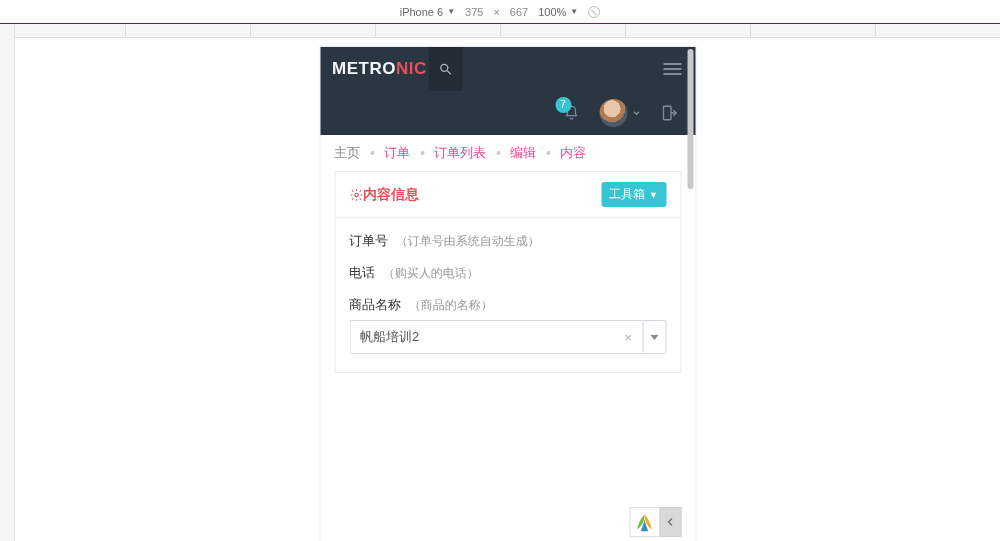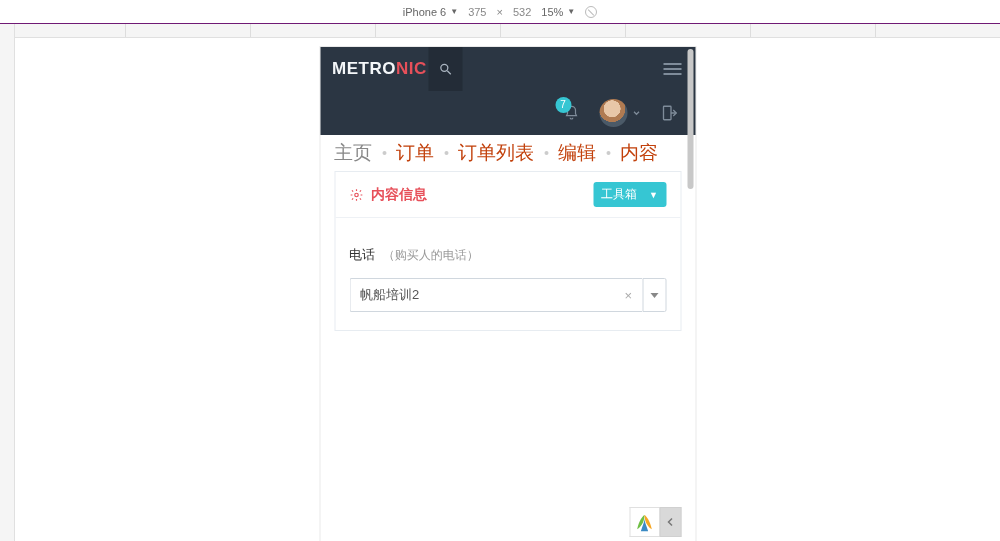--- a/index.html
+++ b/index.html
@@ -90,40 +90,40 @@
     width: 28px; height: 28px; border-radius: 50%;
     background: radial-gradient(circle at 45% 35%, #e8c7a8 0 35%, #b07b52 36% 55%, #4b5a68 56% 100%);
   }
   .logout-btn {
     width: 40px; height: 44px; display: flex; align-items: center; justify-content: center;
     color: #7f8c9a; cursor: pointer;
   }
   
   .crumbs {
     height: 36px; padding: 0 14px; display: flex; align-items: center;
-    gap: 10px; font-size: 19px; color: #888; border-bottom: 0;
+    gap: 10px; font-size: 13px; color: #888; border-bottom: 0;
   }
   .crumbs .dot { width: 4px; height: 4px; background: #ccc; border-radius: 50%; }
-  .crumbs .item { color: #c2410c; }
+  .crumbs .item { color: #ec4899; }
   .crumbs .home { color: #5b9bd1; }
   .crumbs .home { color: #888; }
   
   .ptitle { padding: 10px 14px 12px; font-size: 20px; color: #666; font-weight: 300; }
   
   .portlet {
     margin: 0 14px 14px; border: 1px solid #e7ecf1; background: #fff;
   }
   .portlet-head {
     display: flex; align-items: center; justify-content: space-between;
     padding: 10px 14px; border-bottom: 1px solid #eef1f5;
   }
-  .phead-left { display: flex; align-items: center; gap: 8px; color: #e7505a; font-size: 14px; font-weight: 600; }
+  .phead-left { display: flex; align-items: center; gap: 0; color: #e7505a; font-size: 14px; font-weight: 600; }
   .toolbox-btn {
     background: #36c6d3; color: #fff; font-size: 12px; padding: 4px 8px;
-    border-radius: 3px; display: inline-flex; align-items: center; gap: 12px; cursor: pointer;
+    border-radius: 3px; display: inline-flex; align-items: center; gap: 4px; cursor: pointer;
   }
   .toolbox-btn .tri { font-size: 9px; }
   .portlet-body { padding: 14px 14px 4px; }
   .fgroup { margin-bottom: 14px; }
   .flabel { font-size: 13px; color: #333; margin-bottom: 6px; display: block; }
   .flabel .hint { color: #999; font-size: 12px; margin-left: 4px; }
   .finput {
     width: 100%; height: 34px; border: 1px solid #d0d7de; background: #fff;
     font-size: 13px; color: #555; padding: 0 10px; outline: none; border-radius: 2px;
   }
@@ -163,23 +163,23 @@
 </head>
 <body>
 
 <div class="device-bar">
   <span class="sel">
     <span>iPhone 6</span>
     <span class="tri">▼</span>
   </span>
   <span class="dim">375</span>
   <span class="dim">×</span>
-  <span class="dim">532</span>
+  <span class="dim">667</span>
   <span class="sel">
-    <span>15%</span>
+    <span>100%</span>
     <span class="tri">▼</span>
   </span>
   <span class="noentry"></span>
 </div>
 
 <div class="ruler-v"></div>
 <div class="ruler-h">
   <span class="tick" style="left:110px"></span>
   <span class="tick" style="left:235px"></span>
   <span class="tick" style="left:360px"></span>
@@ -257,31 +257,39 @@
           <span>内容信息</span>
         </div>
         <div class="toolbox-btn">
           <span>工具箱</span>
           <span class="tri">▼</span>
         </div>
       </div>
       <div class="portlet-body">
 
         <div class="fgroup">
+          <label class="flabel">
+            <span>订单号</span>
+            <span class="hint">（订单号由系统自动生成）</span>
+          </label>
         </div>
 
 
         <div class="fgroup">
           <label class="flabel">
             <span>电话</span>
             <span class="hint">（购买人的电话）</span>
           </label>
         </div>
 
         <div class="fgroup">
+          <label class="flabel">
+            <span>商品名称</span>
+            <span class="hint">（商品的名称）</span>
+          </label>
           <div class="select2">
             <div class="s2-main">
               <span>帆船培训2</span>
               <span class="s2-clear">×</span>
             </div>
             <div class="s2-arrow">
                 <span class="tri"></span>
               </div>
           </div>
         </div>

